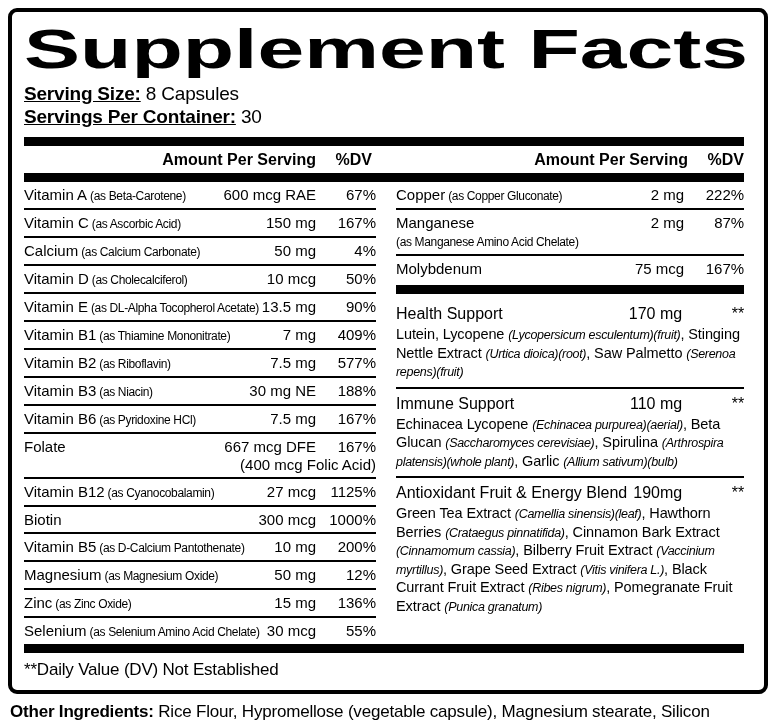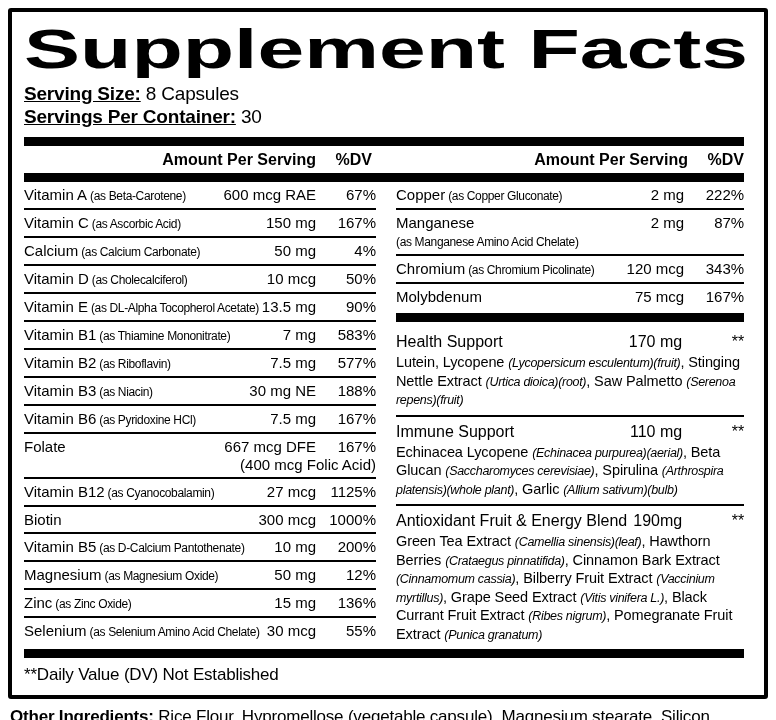--- a/index.html
+++ b/index.html
@@ -1,19 +1,19 @@
 <!DOCTYPE html>
 <html><head>
 <meta charset="utf-8">
 <style>
   html,body{margin:0;padding:0;background:#ffffff;}
   body{width:776px;height:720px;color:#000;font-family:"Liberation Sans",sans-serif;
        -webkit-font-smoothing:antialiased;overflow:hidden;}
   .label-box{box-sizing:border-box;margin:8px 8px 0 8px;width:760px;
-       border:4px solid #000;border-radius:3px;padding:8px 20px 4px 12px;background:#fff;}
+       border:4px solid #000;border-radius:9px;padding:8px 20px 4px 12px;background:#fff;}
   .title-svg{display:block;margin:2px 0 4px 0;}
   .title-svg text{font-family:"Liberation Sans",sans-serif;font-weight:bold;fill:#000;}
   .serving-line{font-size:19px;line-height:23px;letter-spacing:-0.2px;}
   .serving-line b{font-weight:bold;text-decoration:underline;}
   .bar{height:9px;background:#000;}
   .bar.top{margin-top:9px;}
   .hdr-row{display:flex;gap:24px;}
   .hdr{width:352px;display:flex;font-weight:bold;font-size:16px;padding:5px 0 4px 0;align-items:center;}
   .hdr-amt{margin-left:auto;}
   .hdr-dv{flex:0 0 56px;text-align:right;}
@@ -108,21 +108,21 @@
           <div class="line1">
             <div class="nname">Vitamin E<span class="nsub"> (as DL-Alpha Tocopherol Acetate)</span></div>
             <div class="namt">13.5 mg</div>
             <div class="ndv">90%</div>
           </div>
         </div>
         <div class="row">
           <div class="line1">
             <div class="nname">Vitamin B1<span class="nsub"> (as Thiamine Mononitrate)</span></div>
             <div class="namt">7 mg</div>
-            <div class="ndv">583%</div>
+            <div class="ndv">409%</div>
           </div>
         </div>
         <div class="row">
           <div class="line1">
             <div class="nname">Vitamin B2<span class="nsub"> (as Riboflavin)</span></div>
             <div class="namt">7.5 mg</div>
             <div class="ndv">577%</div>
           </div>
         </div>
         <div class="row">
@@ -202,27 +202,20 @@
           </div>
           <div class="row">
             <div class="line1">
               <div class="nname">Manganese<span class="nsub sub2">(as Manganese Amino Acid Chelate)</span></div>
               <div class="namt">2 mg</div>
               <div class="ndv">87%</div>
             </div>
           </div>
           <div class="row">
             <div class="line1">
-              <div class="nname">Chromium<span class="nsub"> (as Chromium Picolinate)</span></div>
-              <div class="namt">120 mcg</div>
-              <div class="ndv">343%</div>
-            </div>
-          </div>
-          <div class="row">
-            <div class="line1">
               <div class="nname">Molybdenum</div>
               <div class="namt">75 mcg</div>
               <div class="ndv">167%</div>
             </div>
           </div>
         </div>
       <div class="bar inner-bar"></div>
       <div id="right-blends">
           <div class="blend">
             <div class="blend-hdr">

